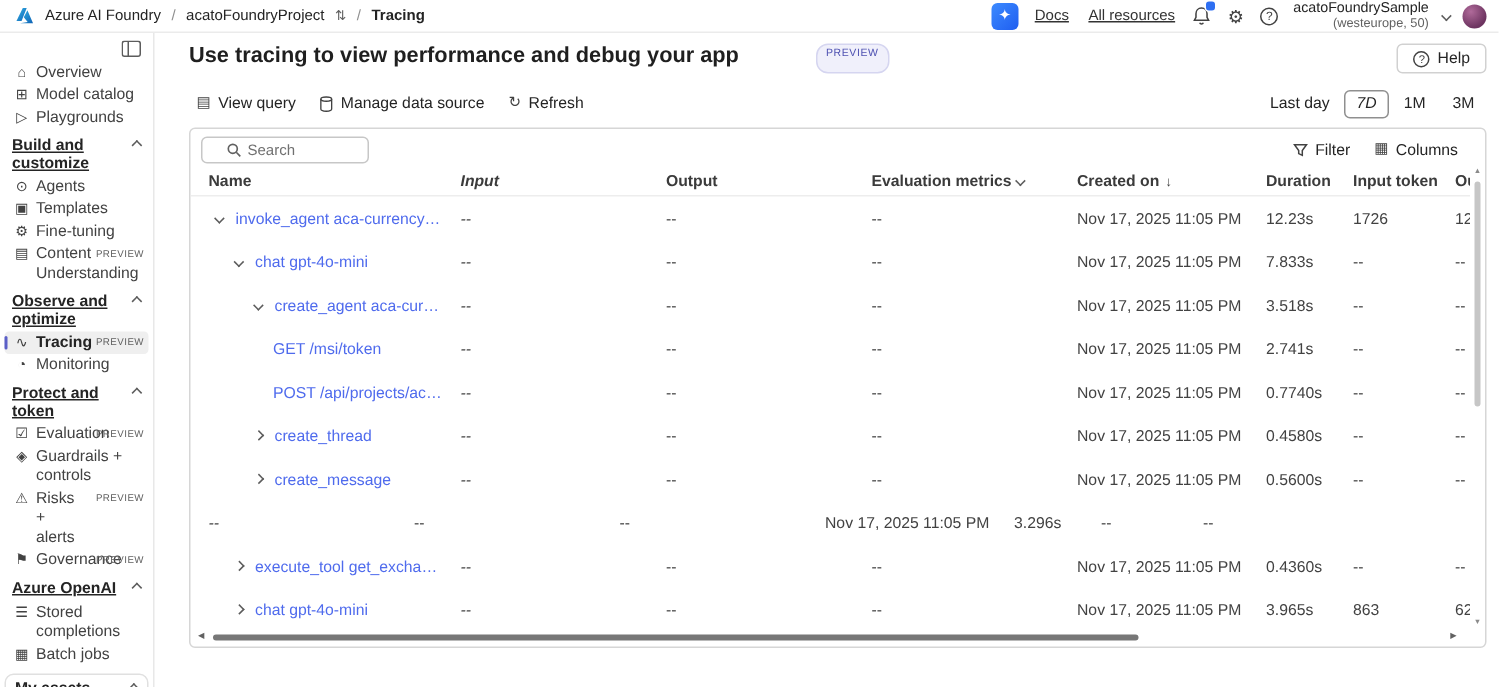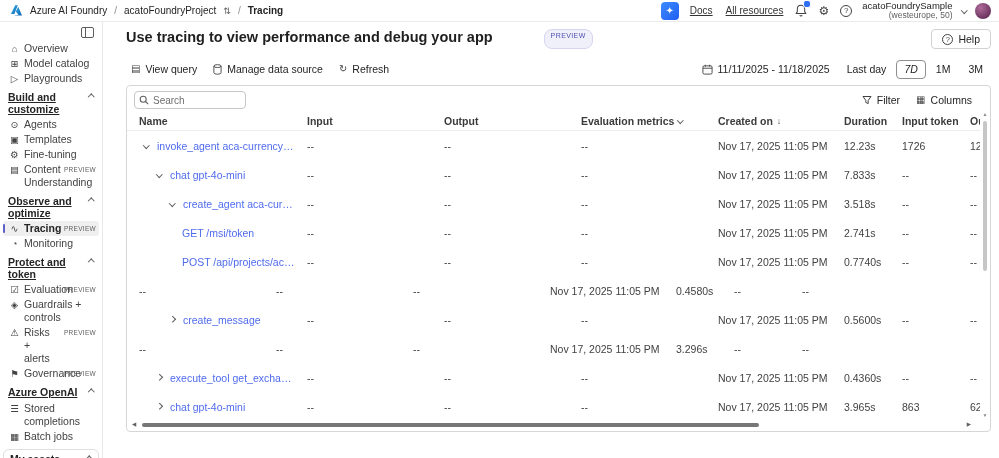--- a/index.html
+++ b/index.html
@@ -71,33 +71,33 @@
   .tbtn .ig{color:#424242;font-size:10px;line-height:10px;}
   .tb-spacer{flex:1;}
   .rbtn{background:none;border:1px solid transparent;border-radius:4px;font-size:10.5px;
     color:#242424;padding:2.5px 7px;}
   .rbtn.sel{border-color:#8f8f8f;font-style:italic;}
   
   .tablebox{position:absolute;top:63px;left:22px;width:865px;height:347px;background:#fff;
     border:1px solid #d6d6d6;border-radius:4px;overflow:hidden;}
   .controls{position:absolute;top:4px;left:7px;right:12px;height:20px;display:flex;align-items:center;}
   .searchbox{display:flex;align-items:center;gap:4px;width:112px;height:18px;
-    border:1px solid #c7c7c7;border-radius:4px;padding:0 4px;background:#fff;}
+    border:1px solid #c7c7c7;border-radius:4px;padding:0 16px;background:#fff;}
   .searchbox input{border:none;outline:none;flex:1;min-width:0;font-size:10px;color:#242424;background:transparent;font-family:inherit;}
   .searchbox input::placeholder{color:#707070;}
   .ctrl-right{margin-left:auto;display:flex;align-items:center;gap:4px;}
   .cbtn{display:flex;align-items:center;gap:5px;background:none;border:none;color:#242424;
     font-size:10.5px;padding:3px 6px;border-radius:4px;}
   .cbtn .ig{color:#424242;font-size:10px;line-height:10px;}
   .tclip{position:absolute;top:25px;left:0;right:10px;bottom:11px;overflow:hidden;}
   .thead{display:flex;align-items:center;height:20px;border-bottom:1px solid #ededed;}
   .hc{flex:none;padding-left:12px;display:flex;align-items:center;gap:4px;white-space:nowrap;
     overflow:hidden;font-weight:700;font-size:10.5px;color:#3b3b3b;cursor:pointer;}
   .sortar{font-size:9px;color:#424242;}
-  .c0{width:168px;}.c1{width:137px;}.c2{width:137px;}.c3{width:137px;}
+  .c0{width:168px;}.c1{width:137px;font-style:italic;}.c2{width:137px;}.c3{width:137px;}
   .c4{width:126px;}.c5{width:58px;}.c6{width:68px;}.c7{width:70px;}
   .tr{display:flex;align-items:center;height:29px;font-size:10.5px;color:#424242;}
   .td{flex:none;padding-left:12px;white-space:nowrap;overflow:hidden;}
   .td.c0{display:flex;align-items:center;}
   .sp{flex:none;height:1px;}
   .tchev{flex:none;width:13px;display:flex;align-items:center;cursor:pointer;}
   .tlink{color:#4f6bed;text-decoration:none;cursor:pointer;overflow:hidden;
     text-overflow:ellipsis;white-space:nowrap;}
   
   .vsb{position:absolute;top:25px;right:1px;bottom:12px;width:8px;display:flex;
@@ -292,29 +292,20 @@
         <ellipse cx="5" cy="2.2" rx="4" ry="1.6" fill="none" stroke="#424242"></ellipse>
         <path d="M1 2.2v7.4c0 .9 1.8 1.6 4 1.6s4-.7 4-1.6V2.2" fill="none" stroke="#424242"></path>
       </svg>
       <span>Manage data source</span>
     </button>
     <button class="tbtn">
       <span class="ig">↻</span>
       <span>Refresh</span>
     </button>
     <div class="tb-spacer"></div>
-    <button class="tbtn">
-      <svg width="11" height="11" viewBox="0 0 12 12">
-        <rect x="1" y="2" width="10" height="9" rx="1.5" fill="none" stroke="#424242"></rect>
-        <line x1="1" y1="4.6" x2="11" y2="4.6" stroke="#424242"></line>
-        <line x1="3.6" y1="0.8" x2="3.6" y2="3" stroke="#424242"></line>
-        <line x1="8.4" y1="0.8" x2="8.4" y2="3" stroke="#424242"></line>
-      </svg>
-      <span>11/11/2025 - 11/18/2025</span>
-    </button>
     <button class="rbtn">Last day</button>
     <button class="rbtn sel">7D</button>
     <button class="rbtn">1M</button>
     <button class="rbtn">3M</button>
   </div>
 
   <div class="tablebox">
     <div class="controls">
       <div class="searchbox">
         <svg width="10" height="10" viewBox="0 0 10 10">
@@ -435,20 +426,27 @@
           </div>
         <div class="td c1">--</div>
         <div class="td c2">--</div>
         <div class="td c3">--</div>
         <div class="td c4">Nov 17, 2025 11:05 PM</div>
         <div class="td c5">0.7740s</div>
         <div class="td c6">--</div>
         <div class="td c7">--</div>
       </div>
       <div class="tr">
+        <div class="td c0">
+            <span class="sp" style="width:31px"></span>
+            <span class="tchev">
+              <i class="cv right"></i>
+            </span>
+            <a class="tlink">create_thread</a>
+          </div>
         <div class="td c1">--</div>
         <div class="td c2">--</div>
         <div class="td c3">--</div>
         <div class="td c4">Nov 17, 2025 11:05 PM</div>
         <div class="td c5">0.4580s</div>
         <div class="td c6">--</div>
         <div class="td c7">--</div>
       </div>
       <div class="tr">
         <div class="td c0">

